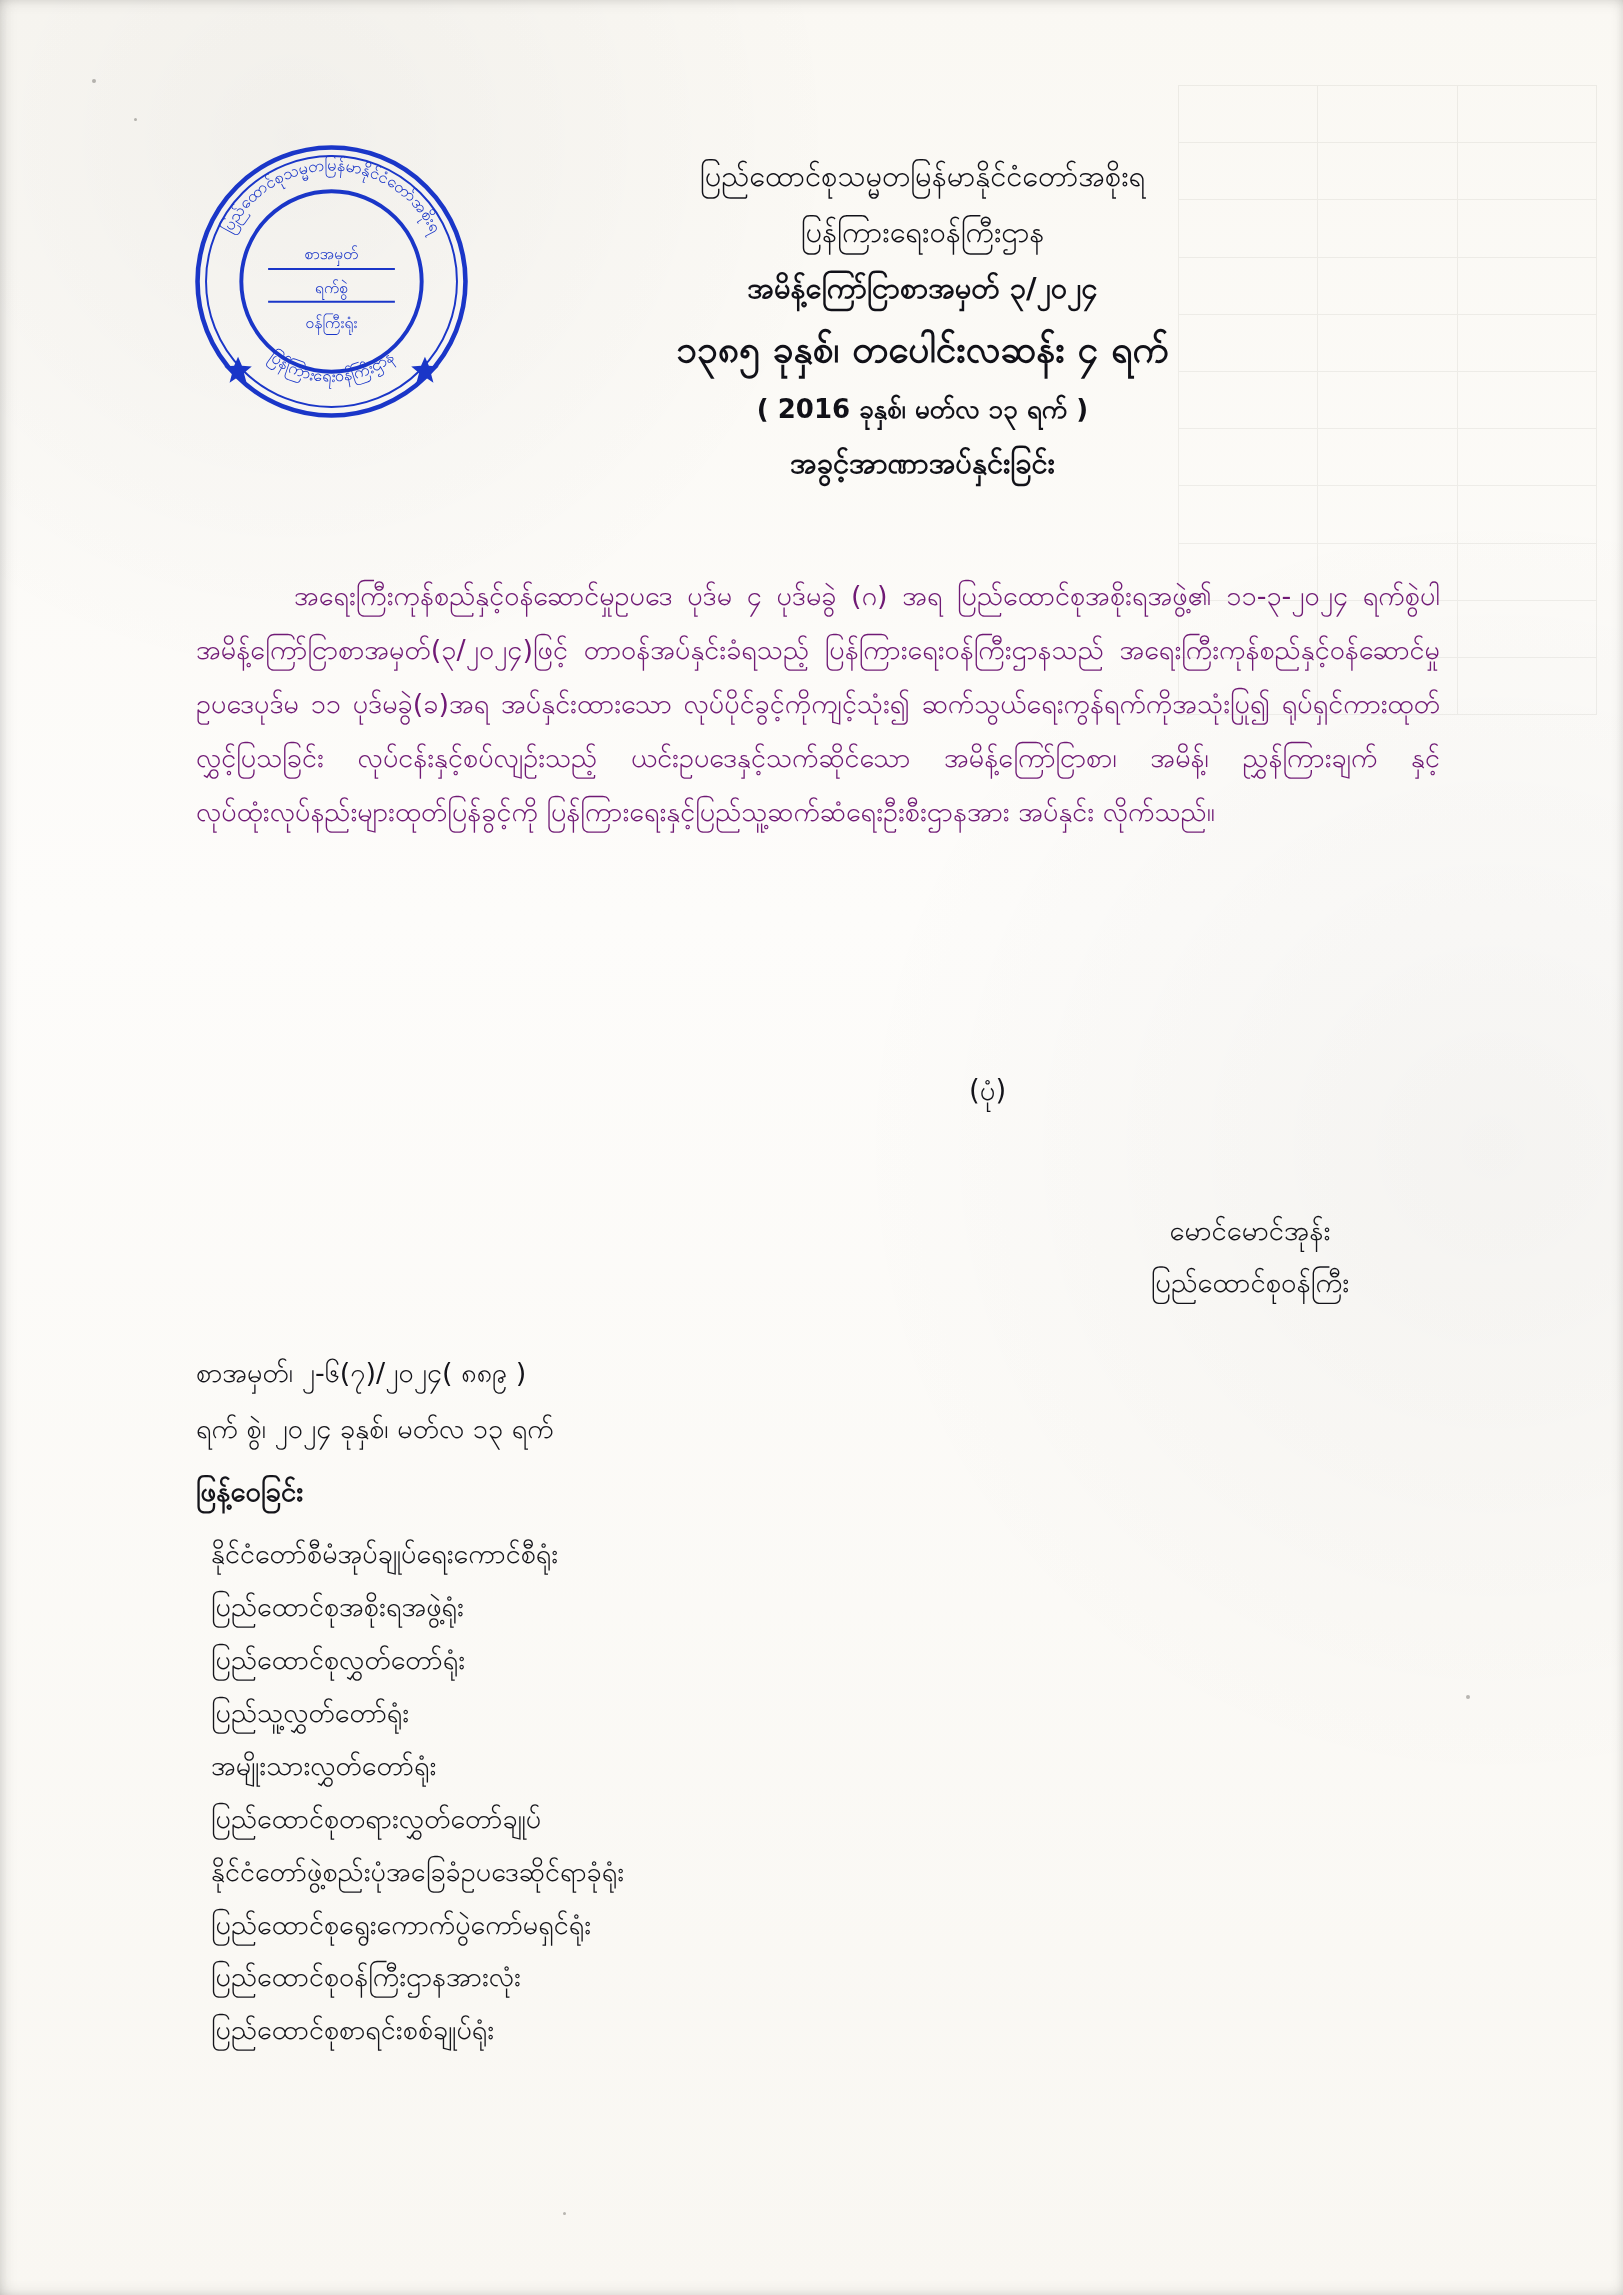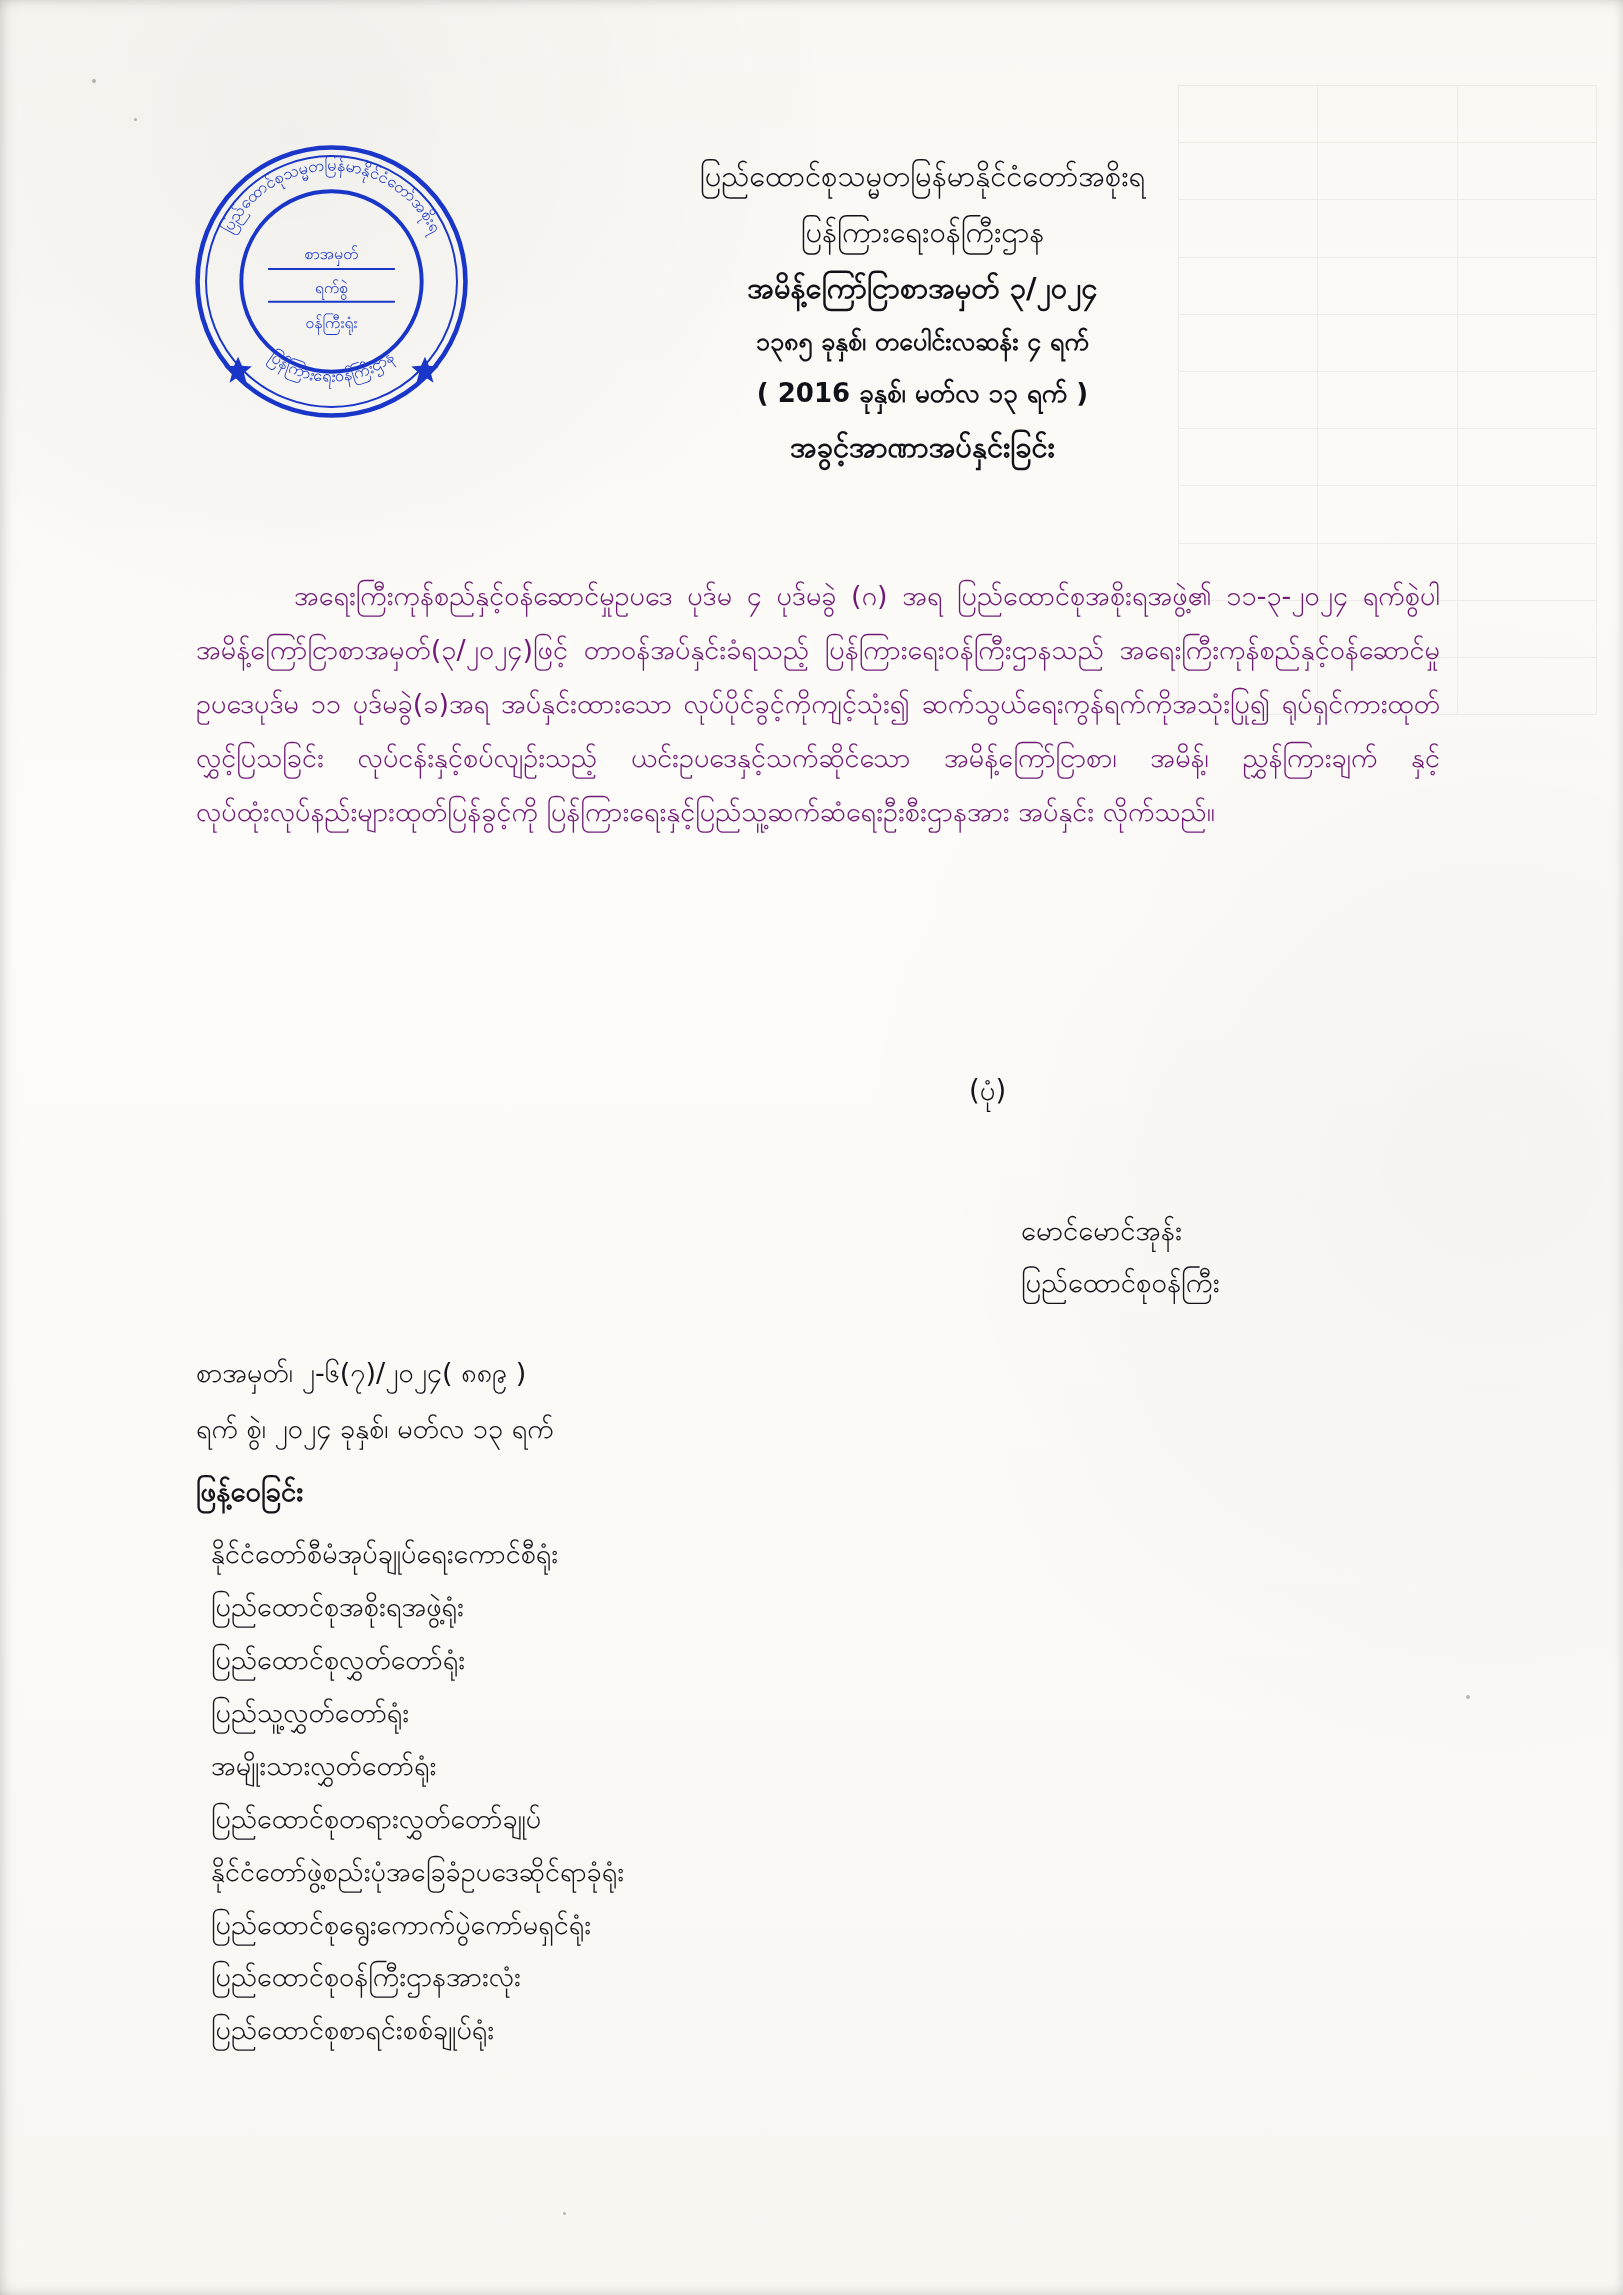--- a/index.html
+++ b/index.html
@@ -104,21 +104,21 @@
   }
   .header .line {
     font-family: "DejaVu Sans", sans-serif;
     color: #111118;
     margin-bottom: 17px;
     line-height: 1.35;
   }
   .h-gov      { font-size: 29px; }
   .h-ministry { font-size: 29px; }
   .h-notif    { font-size: 29px; font-weight: 700; }
-  .h-date-my  { font-size: 25px; font-weight: 700; }
+  .h-date-my  { font-size: 37px; font-weight: 700; }
   .h-date-ad  { font-size: 26px; font-weight: 700; }
   .h-subject  { font-size: 29px; font-weight: 700; margin-top: 5px; }
 
   
   .body-para {
     position: absolute;
     left: 196px;
     top: 569px;
     width: 1244px;
     font-size: 27px;
@@ -134,21 +134,21 @@
     position: absolute;
     left: 969px;
     top: 1073px;
     font-size: 27.5px;
   }
   .sig-block {
     position: absolute;
     left: 1021px;
     top: 1204px;
     width: 458px;
-    text-align: left;
+    text-align: center;
     font-size: 27.5px;
     line-height: 1.9;
   }
 
   
   .ref-block {
     position: absolute;
     left: 196px;
     top: 1348px;
     width: 982px;

